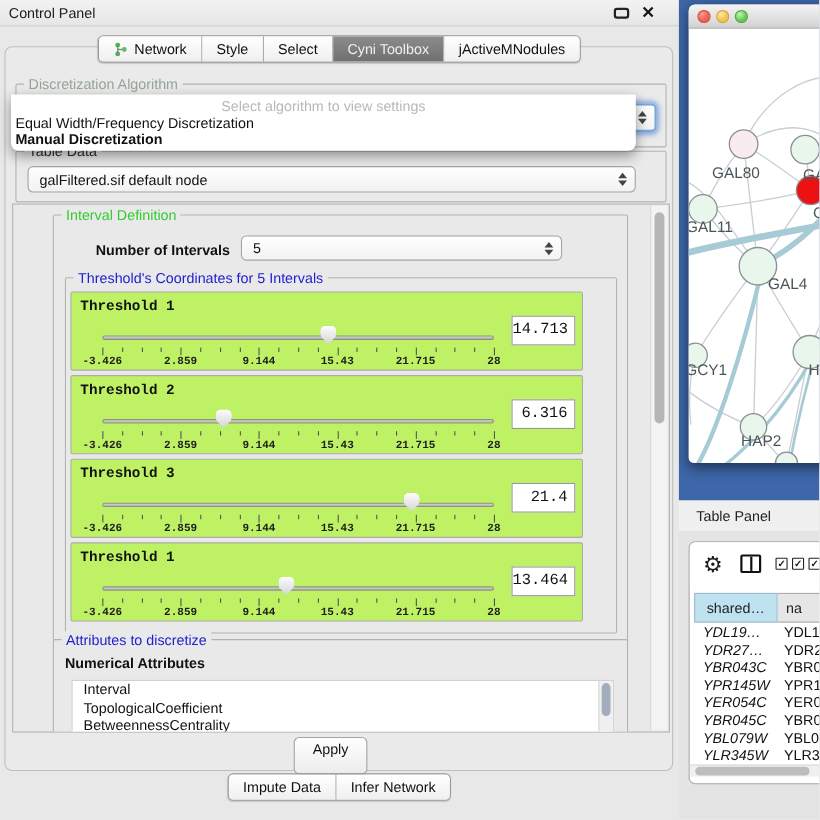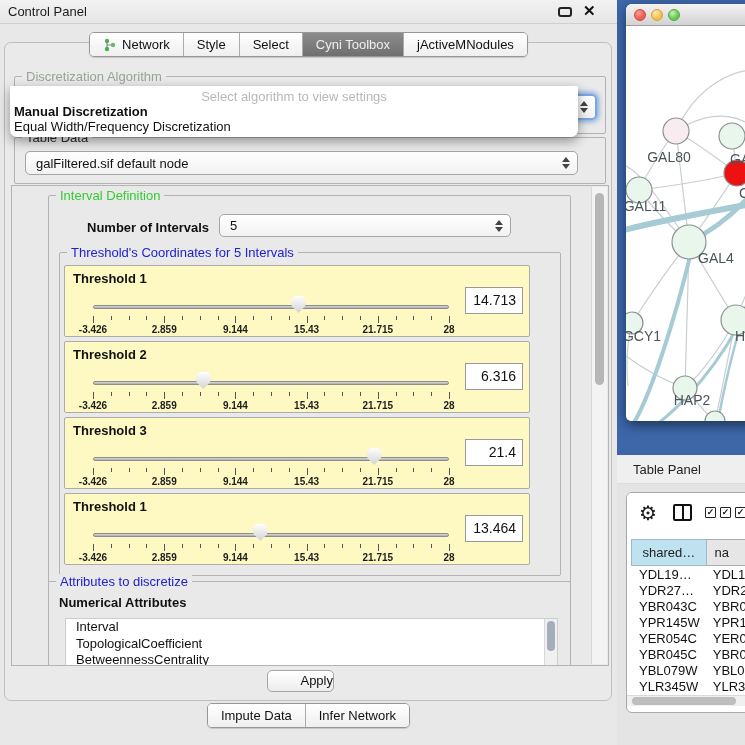--- a/index.html
+++ b/index.html
@@ -45,40 +45,40 @@
   .popup-placeholder { margin-top:3px; text-align:center; font-size:13px; color:#B8B8B8; }
   .popup-item { font-size:13px; color:#111; padding-left:4px; line-height:15px; }
   .popup-item.b { font-weight:bold; }
 
   
   .scroll-panel { position:absolute; left:11px; top:185px; width:598px; height:481px; background:#E9E9E9; border:1px solid #B3B3B3; overflow:hidden; }
   .v-scrollbar { position:absolute; top:1px; right:1px; width:16px; height:477px; background:#F3F3F3; border-left:1px solid #D8D8D8; }
   .v-thumb { position:absolute; left:3px; top:6px; width:9px; height:192px; border-radius:5px; background:#B6B6B6; }
 
   
-  .thr-panel { position:absolute; left:4px; width:466px; height:72px; background:#fef9c3; border:1px solid #ACACAC; border-radius:2px; }
+  .thr-panel { position:absolute; left:4px; width:466px; height:72px; background:#bef264; border:1px solid #ACACAC; border-radius:2px;font-family:Liberation Mono, monospace; }
   .thr-title { position:absolute; left:8px; top:5px; font-size:13px; font-weight:bold; color:#111; }
   .thr-track { position:absolute; left:28px; top:39px; width:356px; height:4px; border-radius:2px; background:linear-gradient(#DADADA,#ADADAD); border:1px solid #8E8E8E; }
   .thr-handle { position:absolute; top:30px; width:15px; height:17px;
       background:linear-gradient(#FEFEFE,#D4D4D4);
       clip-path:polygon(50% 100%, 6% 60%, 0 36%, 7% 12%, 26% 0, 74% 0, 93% 12%, 100% 36%, 94% 60%);
       filter:drop-shadow(0 0 1px #777); }
   .tick { position:absolute; width:1px; background:#555; top:50px; }
   .tick.major { height:7px; }
   .tick.minor { height:4px; }
   .tick-label { position:absolute; top:58px; transform:translateX(-50%); font-size:10px; font-weight:bold; color:#1d1d1d; }
   .thr-value { position:absolute; left:400px; top:21px; width:58px; height:27px; background:#FFFFFF; border:1px solid #999; font-size:14px; color:#111; line-height:25px; text-align:right; padding-right:6px; }
 
   
   .attr-list { position:absolute; left:16px; top:36px; width:493px; height:60px; background:#FFFFFF; border:1px solid #CDCDCD; overflow:hidden; }
   .attr-item { font-size:13px; color:#111; line-height:16.5px; padding-left:10px; }
   .list-scrollbar { position:absolute; right:0; top:0; bottom:0; width:13px; background:#F0F0F0; border-left:1px solid #D8D8D8; }
   .list-thumb { position:absolute; right:2px; top:2px; width:8px; height:30px; border-radius:4px; background:#A3ADBC; }
 
-  .apply-btn { position:absolute; left:267px; top:670px; width:67px; height:22px; background:linear-gradient(#FFFFFF,#ECECEC); border:1px solid #A5A5A5; border-radius:5px; font-size:13px; color:#111; text-align:right; line-height:20px; z-index:20; }
+  .apply-btn { position:absolute; left:267px; top:670px; width:67px; height:34px; background:linear-gradient(#FFFFFF,#ECECEC); border:1px solid #A5A5A5; border-radius:5px; font-size:13px; color:#111; text-align:center; line-height:20px; z-index:20; }
 
   
   .right-panel { position:absolute; left:617px; top:0; width:128px; height:745px; overflow:hidden; }
   .network-area { position:absolute; left:0; top:0; width:128px; height:455px; background:#3D67A9; }
   .net-window { position:absolute; left:9px; top:4px; width:136px; height:417px; background:#FFFFFF; border-radius:6px 6px 5px 5px; box-shadow:0 4px 12px rgba(0,0,0,.5); overflow:hidden; }
   .net-titlebar { position:absolute; left:0; top:0; right:0; height:22px; background:linear-gradient(#F4F4F4,#D2D2D2); border-bottom:1px solid #9E9E9E; }
   .light { position:absolute; top:5px; width:12px; height:12px; border-radius:50%; }
   .light.red { left:8px; background:radial-gradient(circle at 35% 30%, #FF9C92, #EC5E50 60%); border:1px solid #CE4A3E; }
   .light.yellow { left:25px; background:radial-gradient(circle at 35% 30%, #FFE9A8, #F3BF4E 60%); border:1px solid #D3A33F; }
   .light.green { left:42px; background:radial-gradient(circle at 35% 30%, #C7F2B0, #67C755 60%); border:1px solid #4EA73D; }
@@ -92,21 +92,21 @@
   .gear-glyph { position:absolute; left:12px; top:8px; font-size:20px; color:#1a1a1a; }
   .split-icon { position:absolute; left:46px; top:11px; width:19px; height:17px; border:2px solid #111; border-radius:2px; background:#FFF; }
   .split-icon::after { content:""; position:absolute; left:50%; top:0; bottom:0; width:2px; background:#111; transform:translateX(-50%); }
   .cbx { position:absolute; top:14px; width:11px; height:11px; border:1.5px solid #222; border-radius:1px; font-size:9px; line-height:9px; text-align:center; color:#111; font-weight:bold; }
   .tbl-header { position:absolute; left:4px; top:46px; right:0; height:27px; display:flex; }
   .th-cell { font-size:13px; color:#222; display:flex; align-items:center; justify-content:center; border:1px solid #9FB9C6; }
   .th-cell.c1 { width:78px; background:#BFE2F1; }
   .th-cell.c2 { width:60px; background:#E6E6E6; border:1px solid #ABABAB; border-left:none; justify-content:flex-start; padding-left:8px; }
   .tbl-rows { position:absolute; left:4px; top:74px; right:0; height:130px; overflow:hidden; }
   .t-row { display:flex; height:16px; font-size:13px; color:#111; }
-  .t-cell1 { width:78px; padding-left:8px; }
+  .t-cell1 { width:78px; padding-left:8px;font-style:italic; }
   .t-cell2 { width:60px; padding-left:6px; }
   .h-scrollbar { position:absolute; left:0; right:0; bottom:6px; height:11px; background:#F0F0F0; border-top:1px solid #DADADA; }
   .h-thumb { position:absolute; left:5px; top:1px; width:104px; height:8px; border-radius:4px; background:#BDBDBD; }
 
   .net-icon { width:14px; height:14px; display:inline-block; }
 </style>
 </head>
 <body>
 
 <div id="root">
@@ -153,22 +153,22 @@
       <div class="combo focused" style="left:10px; top:17px; right:8px; height:26px;">
         <span class="arrows">
             <span class="arr-up"></span>
             <span class="arr-dn"></span>
           </span>
       </div>
     </div>
 
     <div class="algo-popup">
       <div class="popup-placeholder">Select algorithm to view settings</div>
+      <div class="popup-item">Equal Width/Frequency Discretization</div>
       <div class="popup-item b">Manual Discretization</div>
-      <div class="popup-item">Equal Width/Frequency Discretization</div>
     </div>
 
     <div class="group" style="left:14px; top:137px; width:592px; height:47px;">
       <div class="group-title gt-dark" style="background:#EAEAEA;">Table Data</div>
       <div class="combo" style="left:10px; top:13px; width:553px; height:24px;text-align:right;">
         <span>galFiltered.sif default node</span>
         <span class="arrows">
             <span class="arr-up"></span>
             <span class="arr-dn"></span>
           </span>

